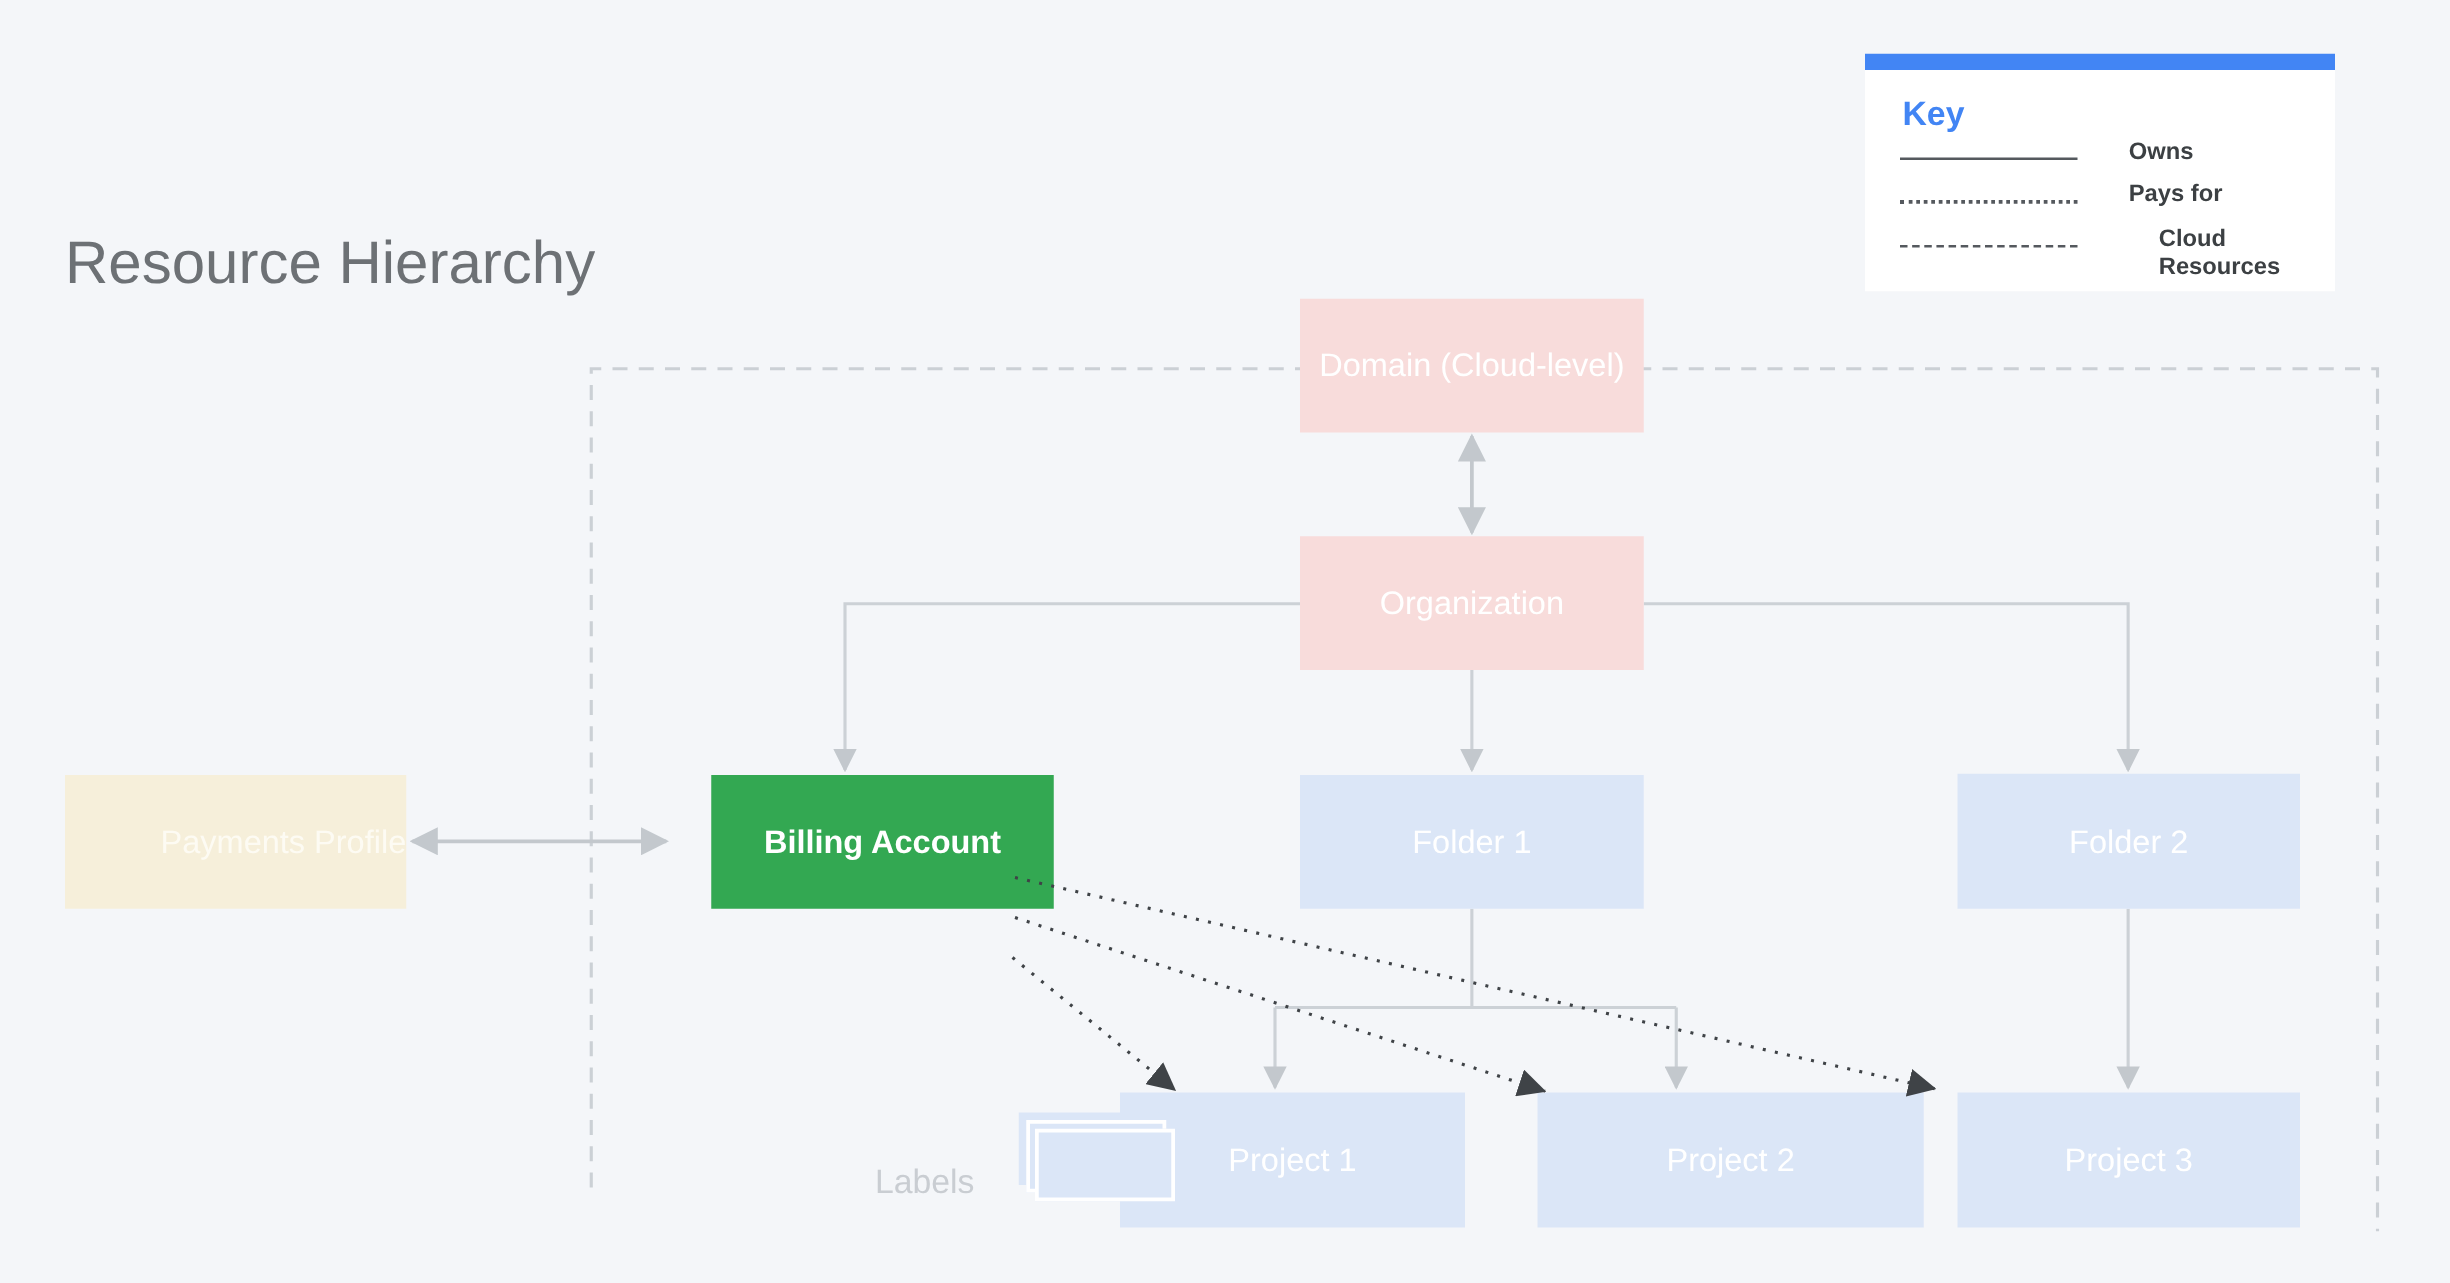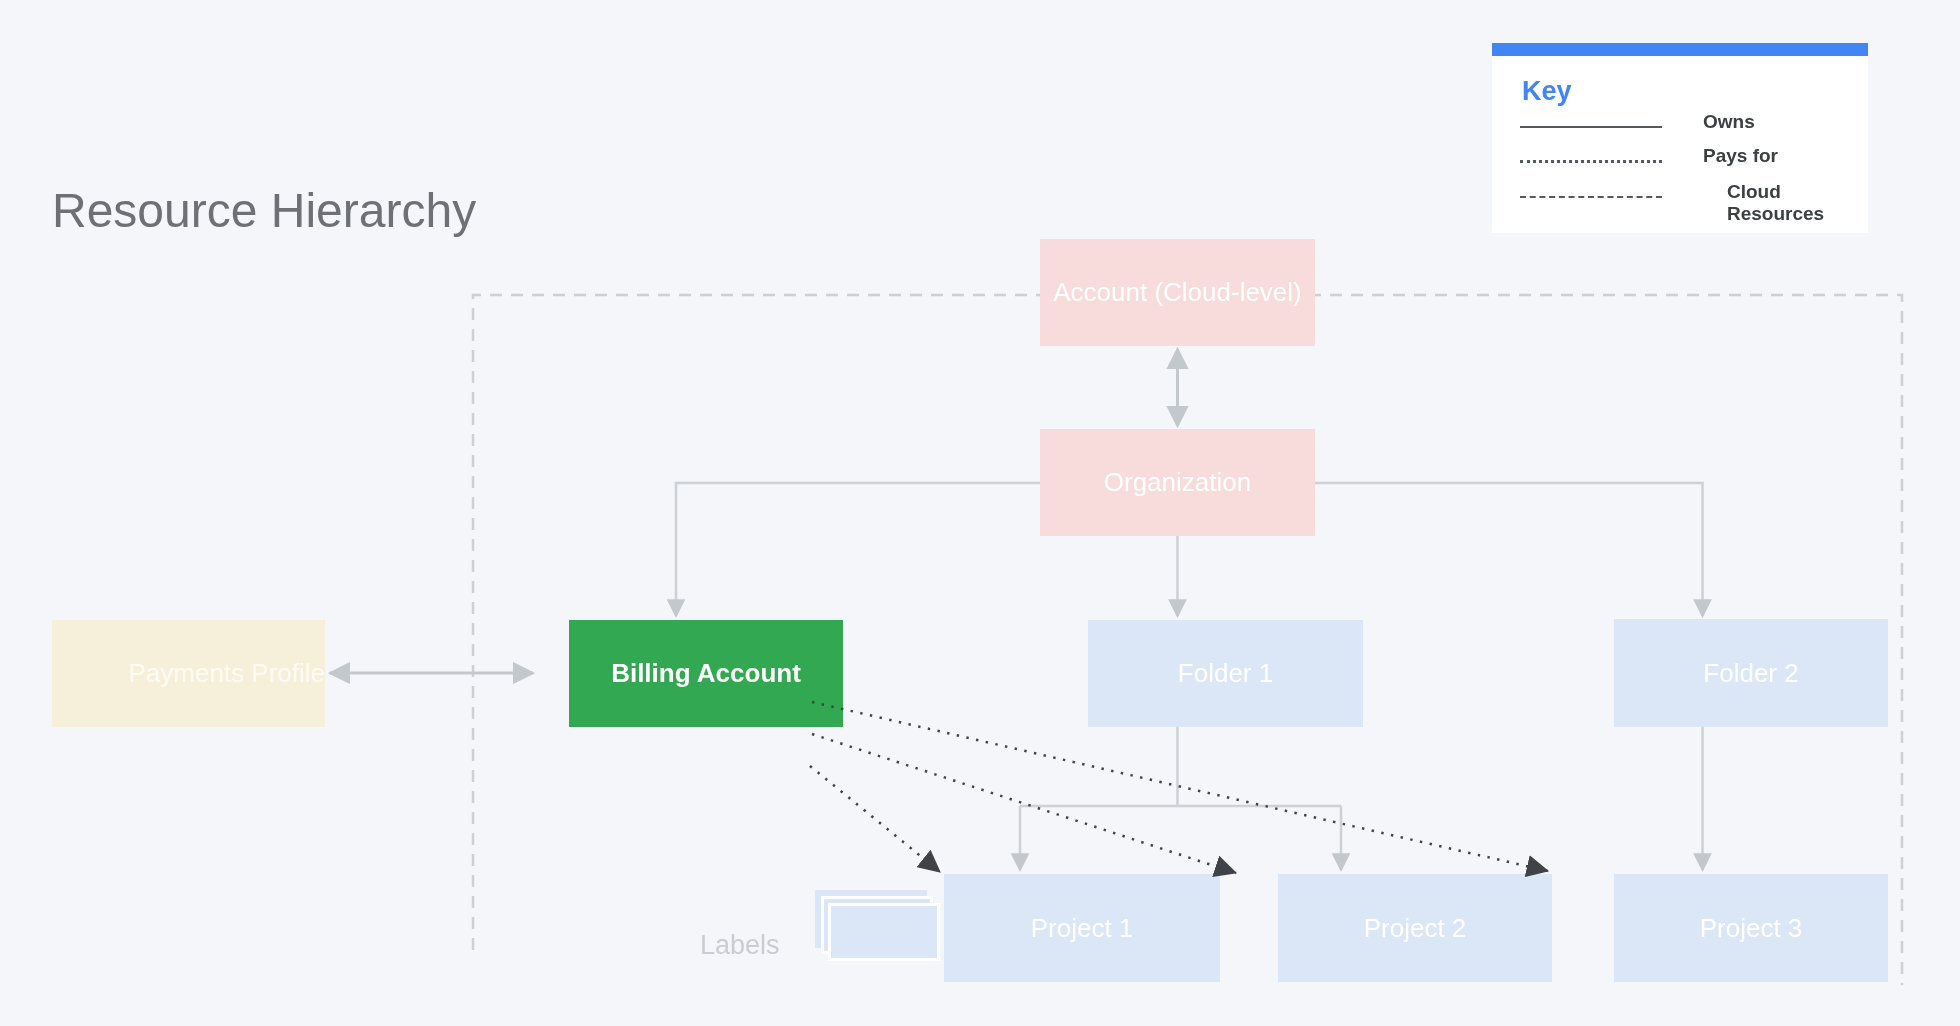--- a/index.html
+++ b/index.html
@@ -14,21 +14,21 @@
   #under-layer{z-index:1;}
   #over-layer{z-index:5;}
 
   .node{
     position:absolute;
     display:flex;align-items:center;justify-content:center;
     color:#ffffff;font-size:26px;font-weight:400;
     z-index:3;white-space:nowrap;
   }
   .node.pink{background:#f8dcdb;}
-  .node.blue{background:#dbe6f7;margin-left:48px;}
+  .node.blue{background:#dbe6f7;}
   .node.cream{background:#f6efda;color:#fdfbf3;}
   .node.green{background:#33a852;font-weight:700;}
 
   #page-title{
     position:absolute;left:52px;top:183px;
     font-size:48px;color:#6d7175;z-index:2;
   }
 
   #labels-annotation{
     position:absolute;left:700px;top:912px;
@@ -89,21 +89,21 @@
     <path d="M1020,806 L1341,806" fill="none" stroke="#ccd1d6" stroke-width="2.5"></path>
     <path d="M1020,806 L1020,870" fill="none" stroke="#ccd1d6" stroke-width="2.5" marker-end="url(#garrow)"></path>
     <path d="M1341,806 L1341,870" fill="none" stroke="#ccd1d6" stroke-width="2.5" marker-end="url(#garrow)"></path>
 
     <path d="M1702.5,727 L1702.5,870" fill="none" stroke="#ccd1d6" stroke-width="2.5" marker-end="url(#garrow)"></path>
   </svg>
 
   <div id="page-title">Resource Hierarchy</div>
 
   <div class="node pink" style="left:1040px;top:239px;width:275px;height:107px;">
-    <span>Account (Cloud-level)</span>
+    <span>Domain (Cloud-level)</span>
   </div>
 
   <div class="node pink" style="left:1040px;top:429px;width:275px;height:107px;">
     <span>Organization</span>
   </div>
 
   <div class="node cream" style="left:52px;top:620px;width:273px;height:107px;justify-content:flex-end;">
     <span>Payments Profile</span>
   </div>
 
@@ -116,21 +116,21 @@
   </div>
 
   <div class="node blue" style="left:1566px;top:619px;width:274px;height:108px;">
     <span>Folder 2</span>
   </div>
 
   <div class="node blue" style="left:896px;top:874px;width:276px;height:108px;">
     <span>Project 1</span>
   </div>
 
-  <div class="node blue" style="left:1230px;top:874px;width:274px;height:108px;">
+  <div class="node blue" style="left:1230px;top:874px;width:309px;height:108px;">
     <span>Project 2</span>
   </div>
 
   <div class="node blue" style="left:1566px;top:874px;width:274px;height:108px;">
     <span>Project 3</span>
   </div>
 
   <svg id="over-layer" class="layer" width="1960" height="1026" viewBox="0 0 1960 1026">
     <defs>
       <marker id="darrow" viewBox="0 0 10 10" refX="9.5" refY="5" markerWidth="9" markerHeight="9" orient="auto" markerUnits="strokeWidth">

